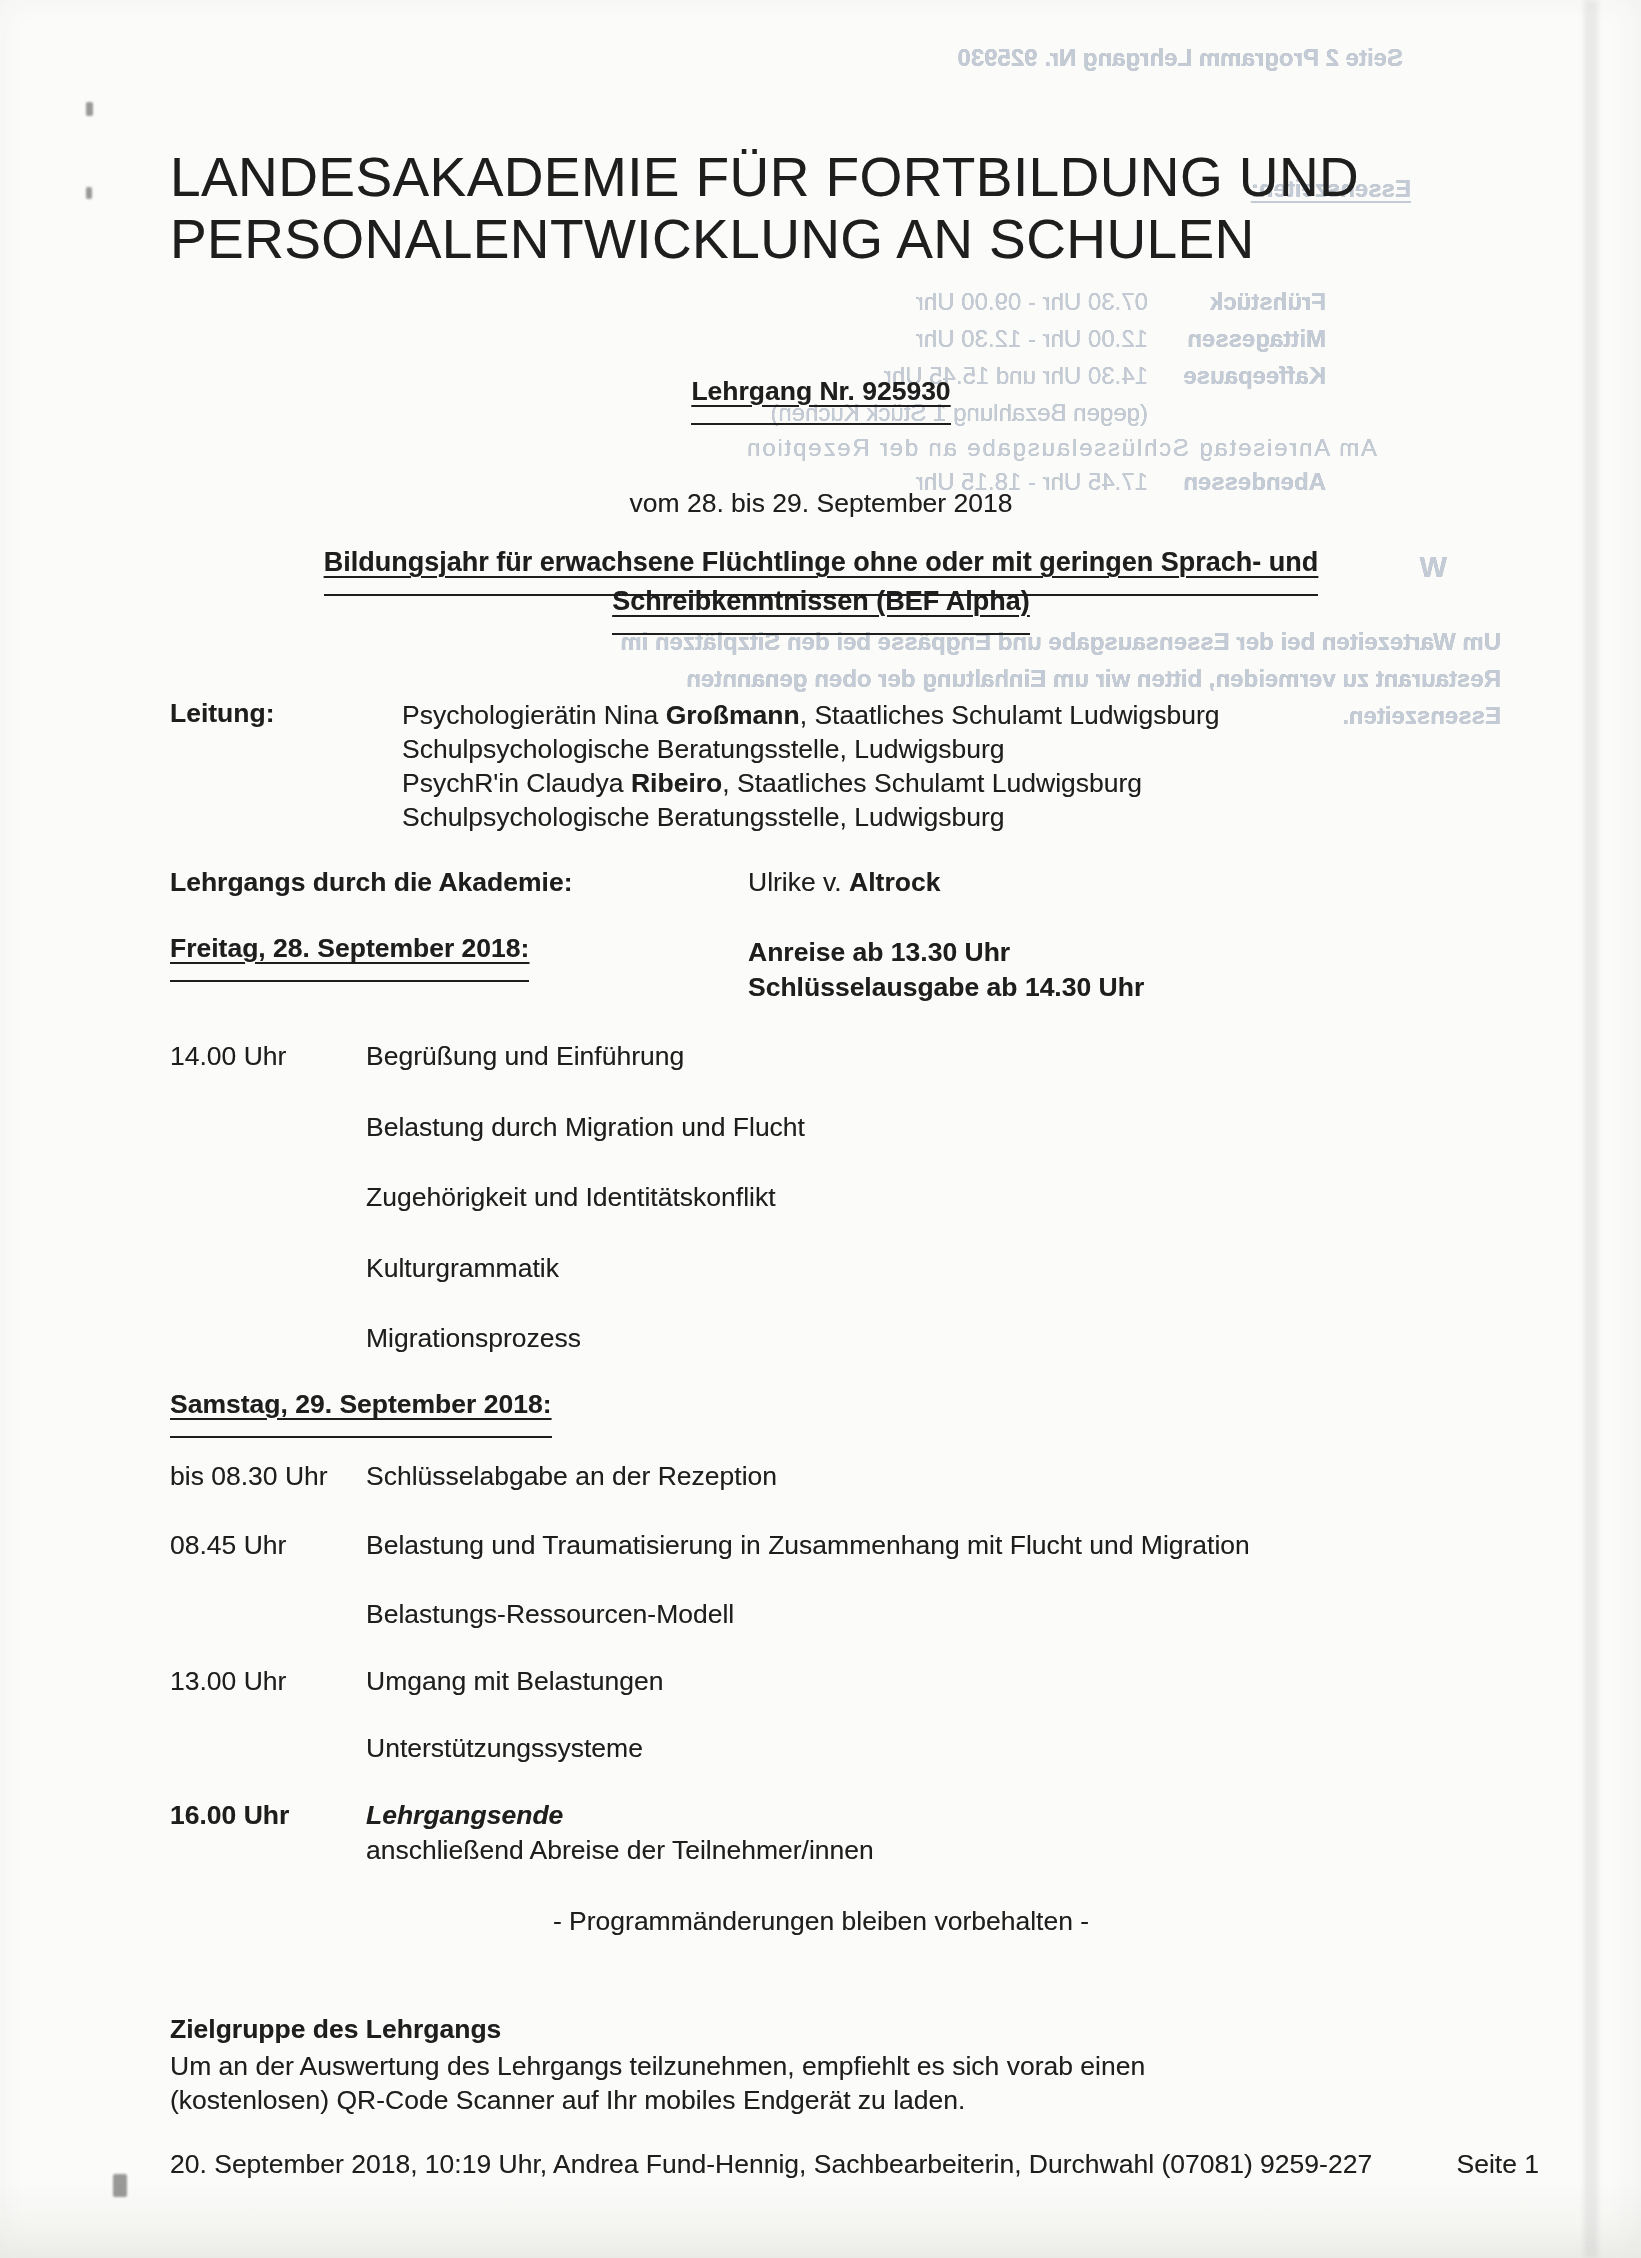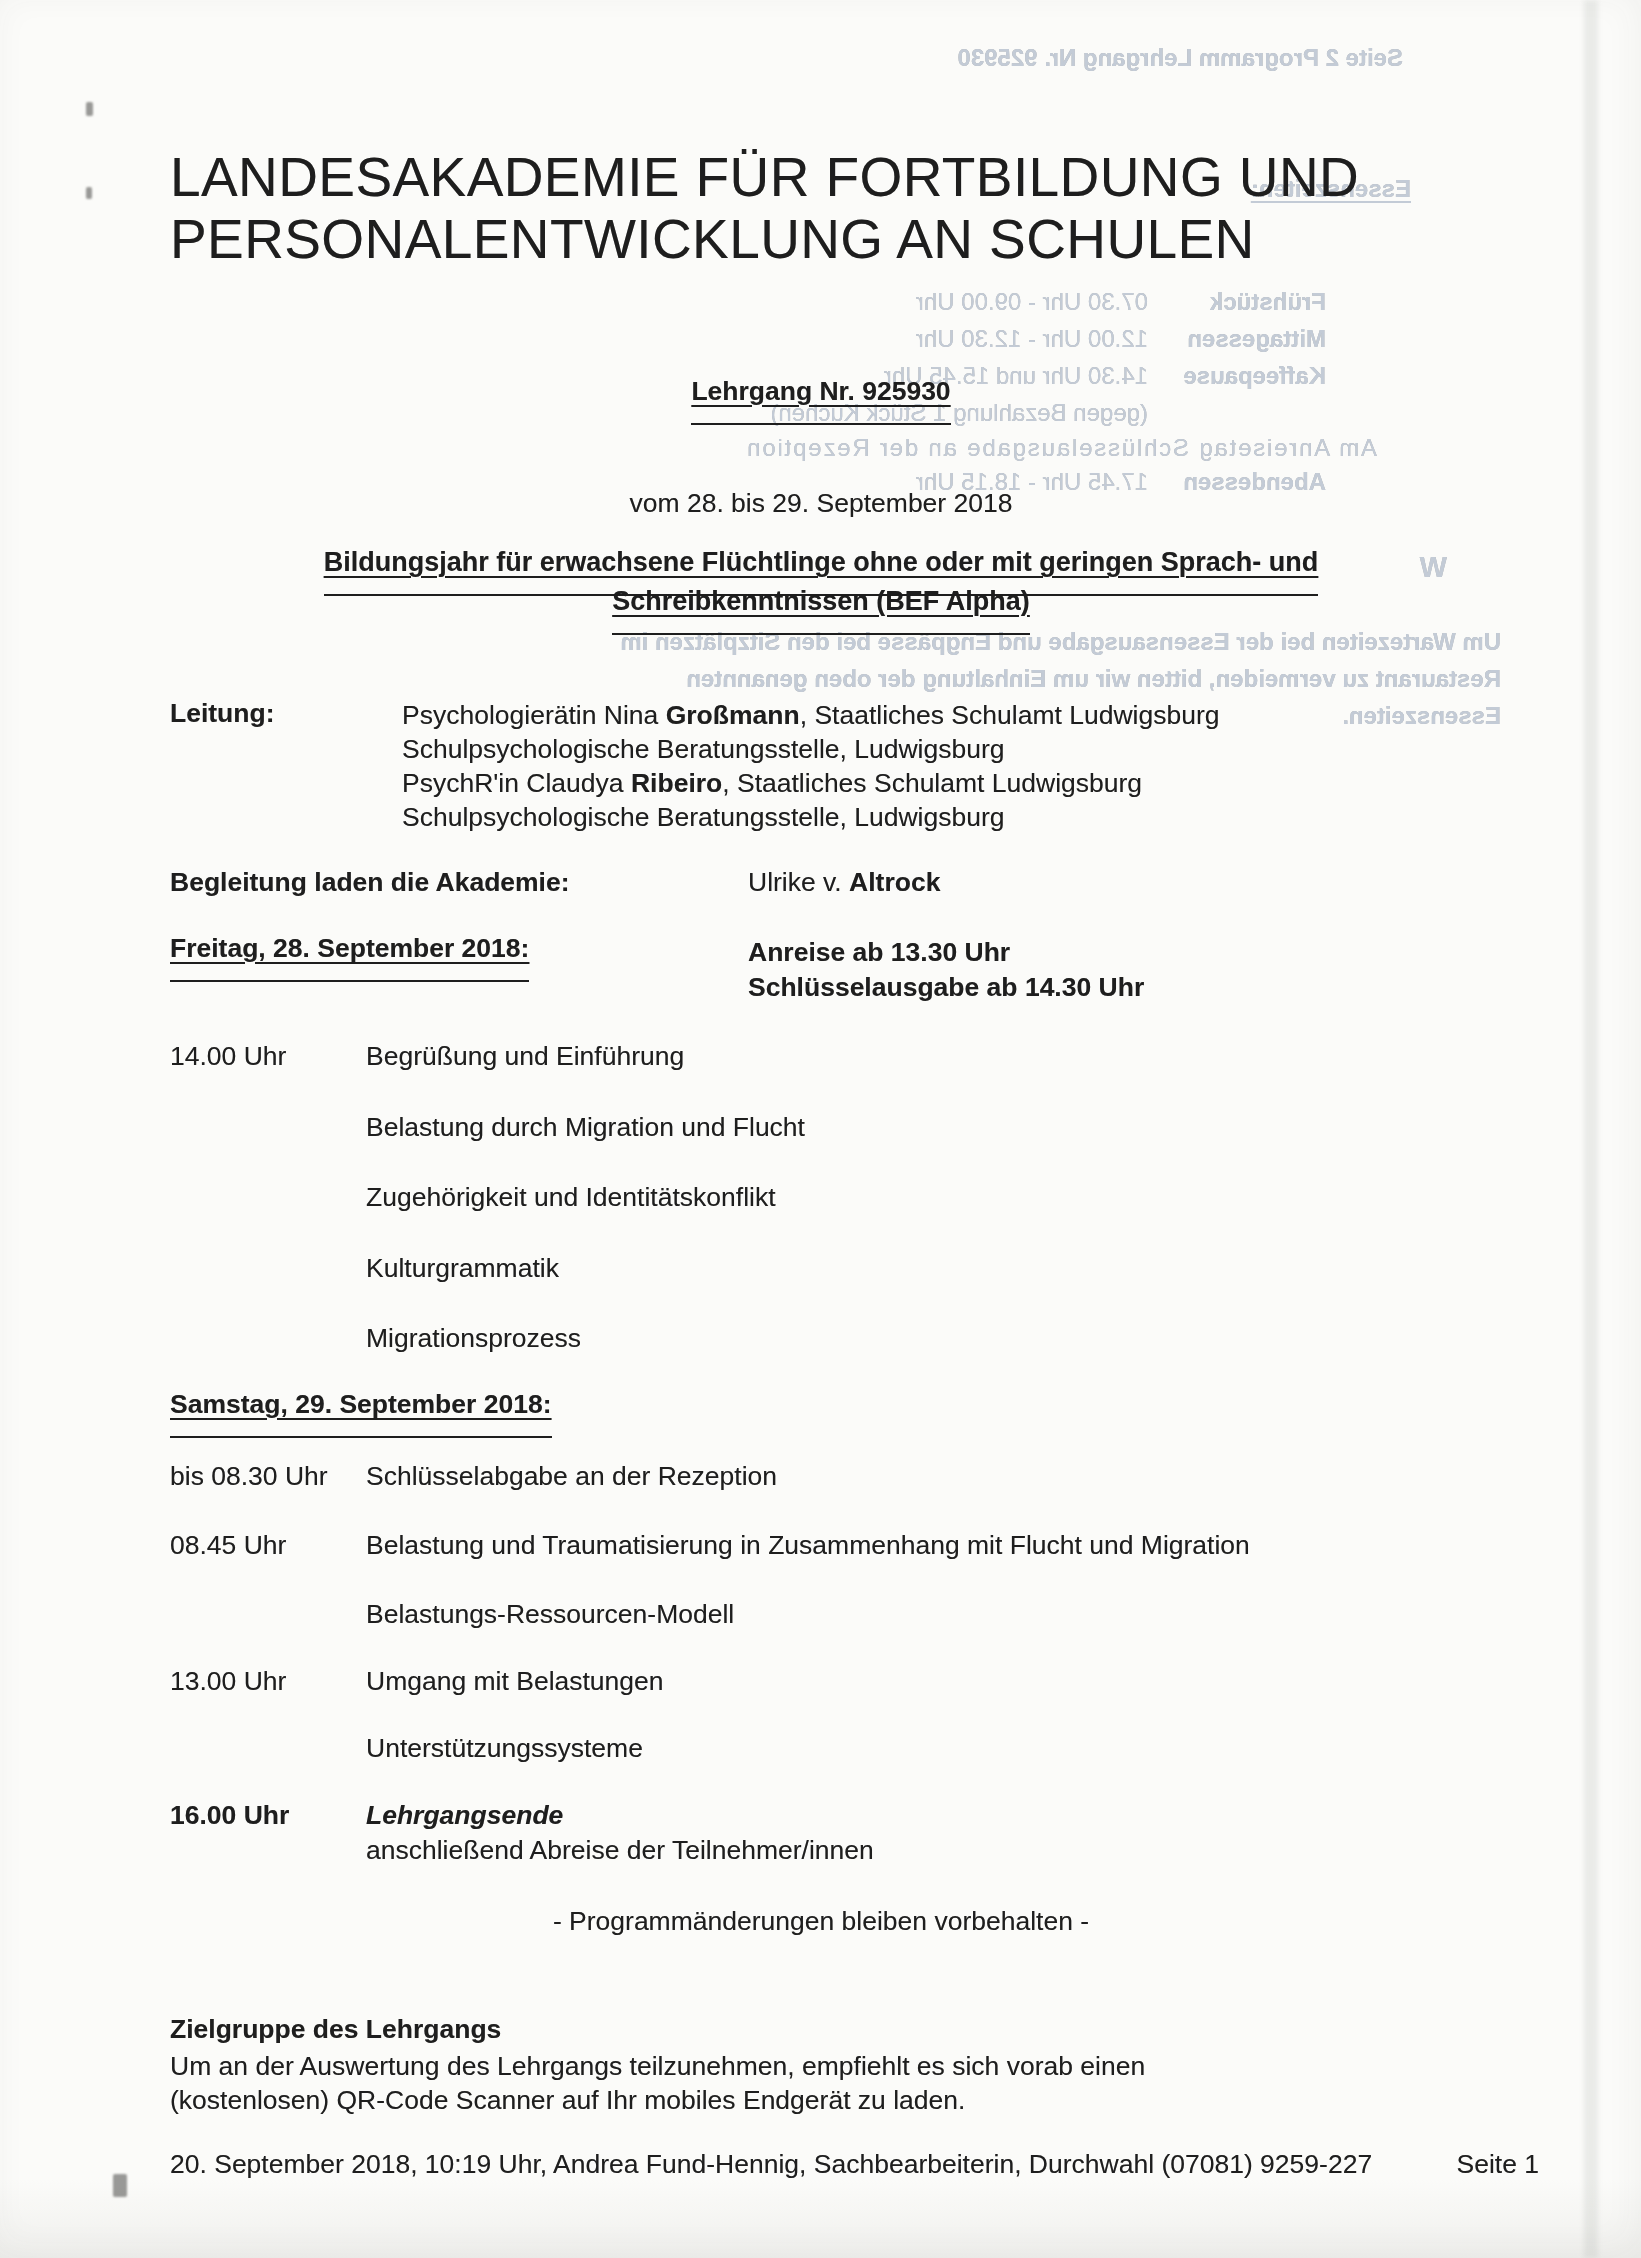--- a/index.html
+++ b/index.html
@@ -111,21 +111,21 @@
   </div>
 
   <div class="abs b" style="left:170px; top:698px;">Leitung:</div>
   <div class="abs lh39" style="left:402px; top:698px;">
     <div><span>Psychologierätin Nina </span><span class="b">Großmann</span><span>, Staatliches Schulamt Ludwigsburg</span></div>
     <div>Schulpsychologische Beratungsstelle, Ludwigsburg</div>
     <div><span>PsychR'in Claudya </span><span class="b">Ribeiro</span><span>, Staatliches Schulamt Ludwigsburg</span></div>
     <div>Schulpsychologische Beratungsstelle, Ludwigsburg</div>
   </div>
 
-  <div class="abs b" style="left:170px; top:867px;">Begleitung laden die Akademie:</div>
+  <div class="abs b" style="left:170px; top:867px;">Lehrgangs durch die Akademie:</div>
   <div class="abs" style="left:748px; top:867px;">
     <span>Ulrike v. </span><span class="b">Altrock</span>
   </div>
 
   <div class="abs" style="left:170px; top:933px;">
     <span class="b ul2">Freitag, 28. September 2018:</span>
   </div>
   <div class="abs b lh40" style="left:748px; top:935px;">
     <div>Anreise ab 13.30 Uhr</div>
     <div>Schlüsselausgabe ab 14.30 Uhr</div>

